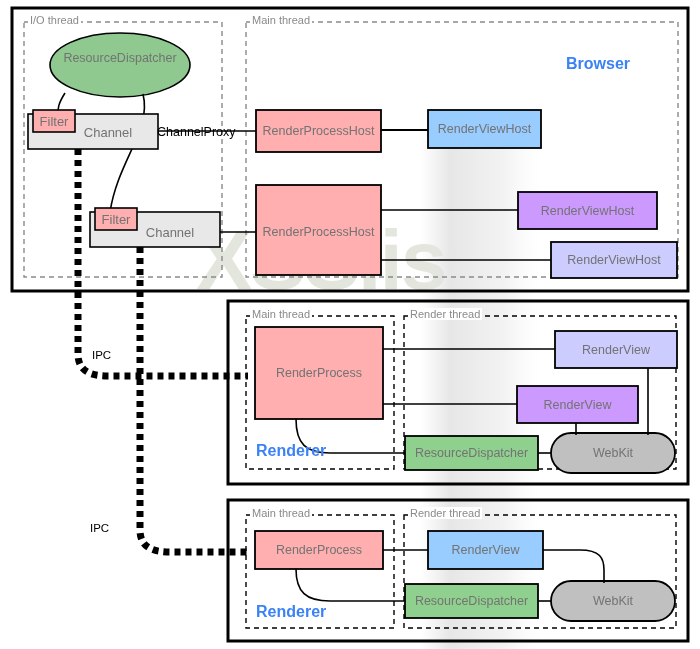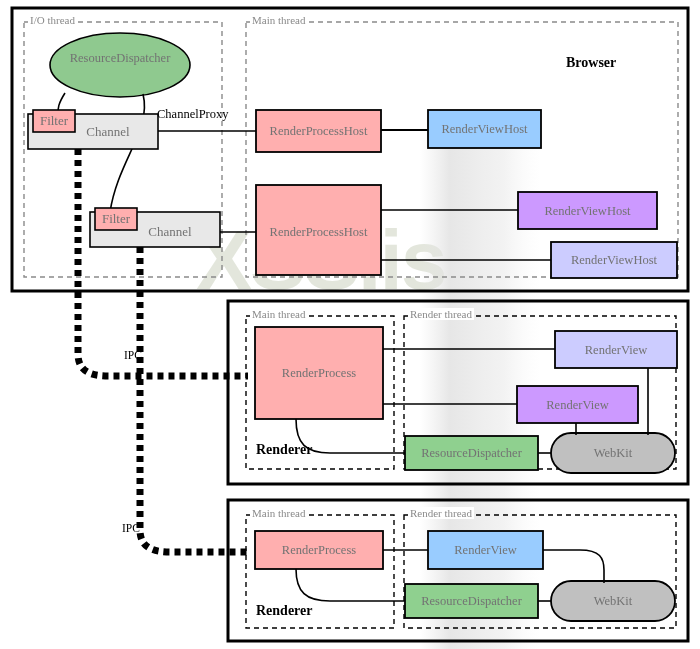--- a/index.html
+++ b/index.html
@@ -1,36 +1,36 @@
 <!DOCTYPE html>
 <html><head>
 <meta charset="utf-8">
 <style>
   html,body{margin:0;padding:0;background:#ffffff;}
   body{font-family:"Liberation Sans", sans-serif;}
   #stage{
     position:relative;width:700px;height:649px;overflow:hidden;background:#fff;
   }
   #stage svg{position:absolute;left:0;top:0;}
-  .lbl{position:absolute;white-space:nowrap;pointer-events:none;font-family:Liberation Serif, serif;}
+  .lbl{position:absolute;white-space:nowrap;pointer-events:none;}
 
   
   .thread-cap{
     font-size:11px;color:#8a8a8a;background:#ffffff;padding:0 2px;
     letter-spacing:0px;
   }
   
   .node-txt{
     font-size:12.5px;color:#737373;text-align:center;
     display:flex;align-items:center;justify-content:center;
   }
   .node-small{font-size:13px;}
-  .big-title{font-size:14px;font-weight:bold;color:#000000;}
+  .big-title{font-size:16px;font-weight:bold;color:#3b82f6;}
   .edge-lbl{font-size:12.5px;color:#000;background:transparent;}
-  .ipc-lbl{font-size:11.5px;color:#000;margin-left:32px;}
+  .ipc-lbl{font-size:11.5px;color:#000;}
   .wm{
     position:absolute;font-size:84px;font-weight:bold;color:#cdd3c0;
     opacity:.55;letter-spacing:-2px;pointer-events:none;user-select:none;
   }
 </style>
 </head>
 <body>
 
 <div id="stage">
 
@@ -141,21 +141,21 @@
   <div class="lbl thread-cap" style="left:408px;top:507px;">Render thread</div>
 
   <div class="lbl node-txt" style="left:50px;top:50px;width:140px;height:16px;">ResourceDispatcher</div>
 
   <div class="lbl node-txt node-small" style="left:33px;top:110px;width:42px;height:22px;">Filter</div>
   <div class="lbl node-txt node-small" style="left:62px;top:122px;width:92px;height:20px;">Channel</div>
 
   <div class="lbl node-txt node-small" style="left:95px;top:208px;width:42px;height:22px;">Filter</div>
   <div class="lbl node-txt node-small" style="left:124px;top:222px;width:92px;height:20px;">Channel</div>
 
-  <div class="lbl edge-lbl" style="left:157px;top:107px;text-align:right;">ChannelProxy</div>
+  <div class="lbl edge-lbl" style="left:157px;top:125px;text-align:right;">ChannelProxy</div>
 
   <div class="lbl node-txt" style="left:256px;top:121px;width:125px;height:20px;">RenderProcessHost</div>
   <div class="lbl node-txt" style="left:428px;top:119px;width:113px;height:20px;">RenderViewHost</div>
 
   <div class="lbl node-txt" style="left:256px;top:222px;width:125px;height:20px;">RenderProcessHost</div>
   <div class="lbl node-txt" style="left:518px;top:201px;width:139px;height:20px;">RenderViewHost</div>
   <div class="lbl node-txt" style="left:551px;top:250px;width:126px;height:20px;">RenderViewHost</div>
 
   <div class="lbl ipc-lbl" style="left:92px;top:349px;">IPC</div>
   <div class="lbl ipc-lbl" style="left:90px;top:522px;">IPC</div>

